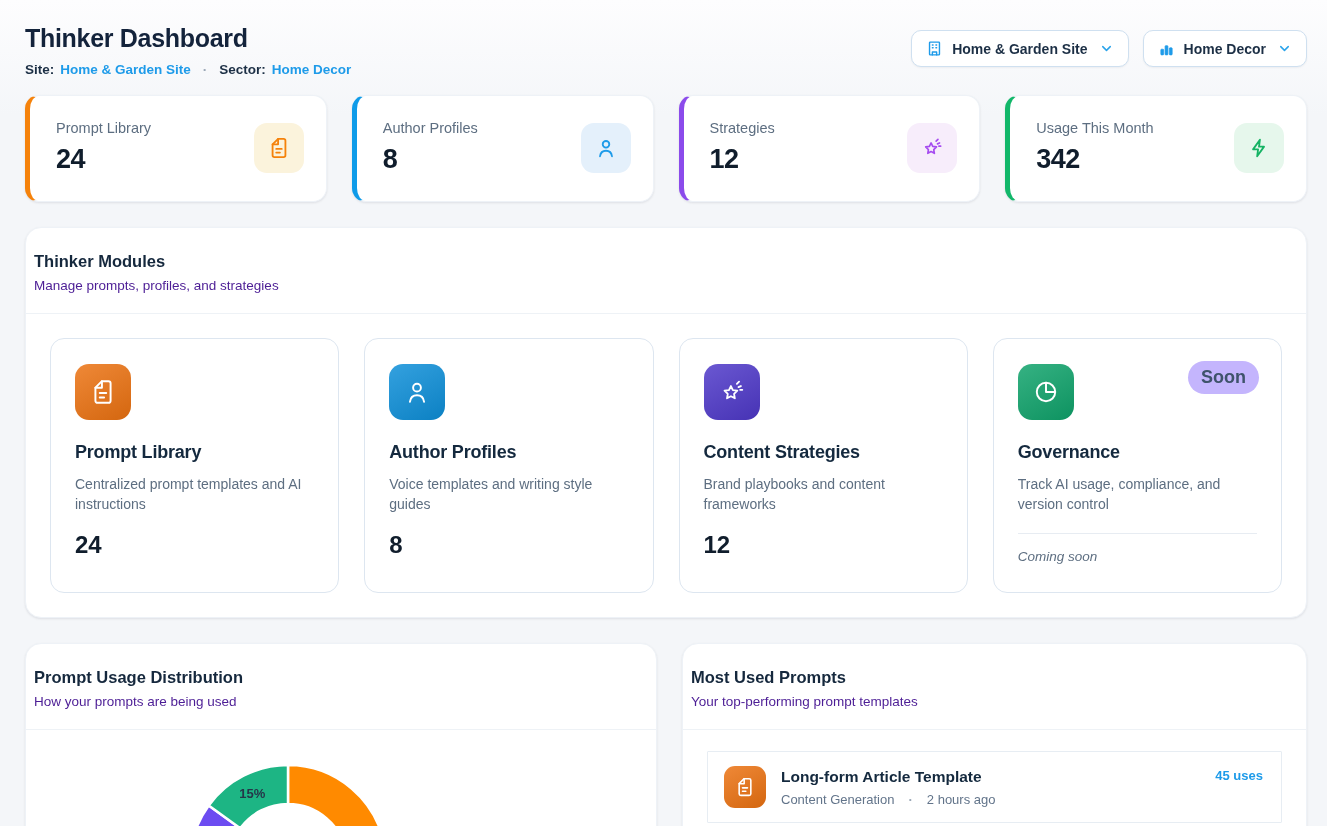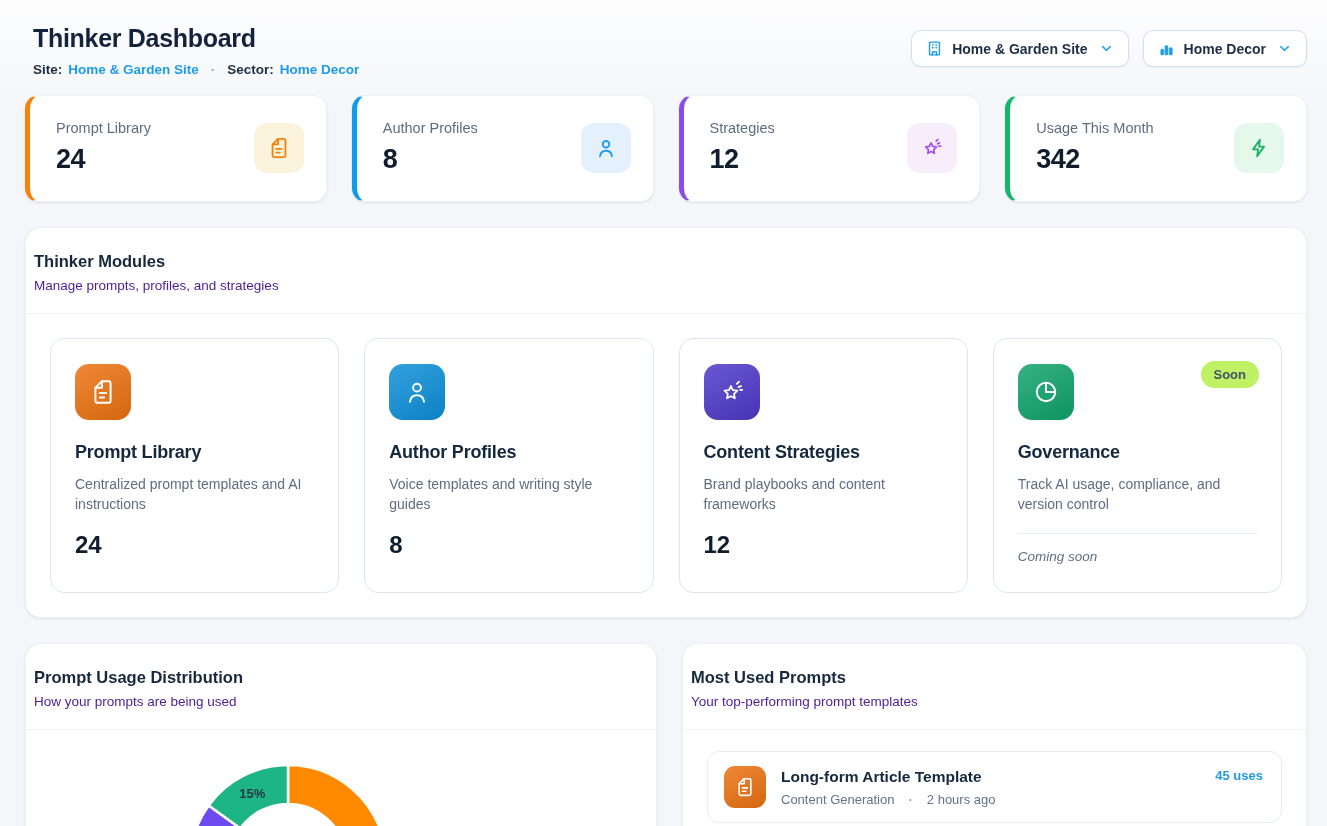--- a/index.html
+++ b/index.html
@@ -5,21 +5,21 @@
   * { margin:0; padding:0; box-sizing:border-box; }
   html,body { width:1327px; height:826px; overflow:hidden; }
   body {
     font-family:"Liberation Sans", sans-serif;
     background:linear-gradient(180deg,#fdfdfe 0%,#f4f6f9 14%,#f4f6f9 100%);
     color:#15283d;
   }
   .content { padding:0 20px 0 25px; }
 
   
-  .topbar { display:flex; justify-content:space-between; align-items:flex-start; padding:24px 20px 18px 25px;margin-left:8px; }
+  .topbar { display:flex; justify-content:space-between; align-items:flex-start; padding:24px 20px 18px 25px; }
   .page-title { font-size:25px; font-weight:800; color:#13233b; letter-spacing:-0.3px; }
   .breadcrumb { margin-top:9px; font-size:13.5px; color:#1c2f45; font-weight:700; display:flex; align-items:flex-start; gap:6px; }
   .breadcrumb a { color:#1e9be9; text-decoration:none; font-weight:700; cursor:pointer; }
   .crumb-dot { color:#9aa7b6; margin:0 6px; font-weight:700; }
   .selectors { display:flex; gap:14px; margin-top:6px; }
   .selector-btn {
     display:flex; align-items:center; gap:9px; background:#fff; border:1px solid #cfe0f0;
     border-radius:10px; padding:9px 14px; font-size:14px; font-weight:700; color:#1c2f45;
     box-shadow:0 1px 2px rgba(16,24,40,.05); cursor:pointer; font-family:inherit;
   }
@@ -54,33 +54,33 @@
     min-height:255px; position:relative; display:flex; flex-direction:column; align-items:flex-start;
   }
   .module-icon {
     width:56px; height:56px; border-radius:14px; display:flex; align-items:center; justify-content:center;
     color:#fff; background-image:linear-gradient(150deg,rgba(255,255,255,.16),rgba(0,0,0,.10));
   }
   .module-title { font-size:18px; font-weight:800; color:#14293e; margin-top:22px; letter-spacing:-0.2px; }
   .module-desc { font-size:14px; color:#5d6e81; margin-top:11px; line-height:1.45; max-width:230px; }
   .module-stat { font-size:24px; font-weight:800; color:#101d2c; margin-top:16px; }
   .soon-badge {
-    position:absolute; top:22px; right:22px; background:#bef264; color:#3f536b;
-    font-size:13px; font-weight:700; padding:6px 13px; border-radius:999px;
+    position:absolute; top:22px; right:22px; background:#c4b5fd; color:#3f536b;
+    font-size:18px; font-weight:700; padding:6px 13px; border-radius:999px;
   }
   .module-divider { width:100%; border:none; border-top:1px solid #e7ecf2; margin-top:18px; }
   .module-footer { font-size:13.5px; color:#5d6e81; margin-top:15px;font-style:italic; }
 
   
   .bottom-row { display:grid; grid-template-columns:1fr 1fr; gap:25px; }
   .bottom-row .card { min-height:420px; }
   .chart-area { padding:8px 0 0 0; }
   .prompt-list { padding:21px 24px; display:flex; flex-direction:column; gap:14px; }
   .prompt-item {
-    display:flex; align-items:center; gap:15px; border:1px solid #e7edf3; border-radius:12px;
+    display:flex; align-items:center; gap:15px; border:1px solid #e7edf3; border-radius:1px;
     padding:14px 18px 14px 16px; cursor:pointer; background:#fff;
   }
   .prompt-icon { width:42px; height:42px; border-radius:11px; display:flex; align-items:center; justify-content:center; color:#fff; flex:none;
     background-image:linear-gradient(150deg,rgba(255,255,255,.16),rgba(0,0,0,.10)); }
   .prompt-text { flex:1; }
   .prompt-title { font-size:15.5px; font-weight:800; color:#14293e; }
   .prompt-meta { font-size:13px; color:#62748a; margin-top:6px; display:flex; align-items:flex-end; gap:8px; }
   .prompt-uses { font-size:13px; font-weight:700; color:#1e9be9; align-self:flex-start; margin-top:2px; }
 
   svg { display:block; }

